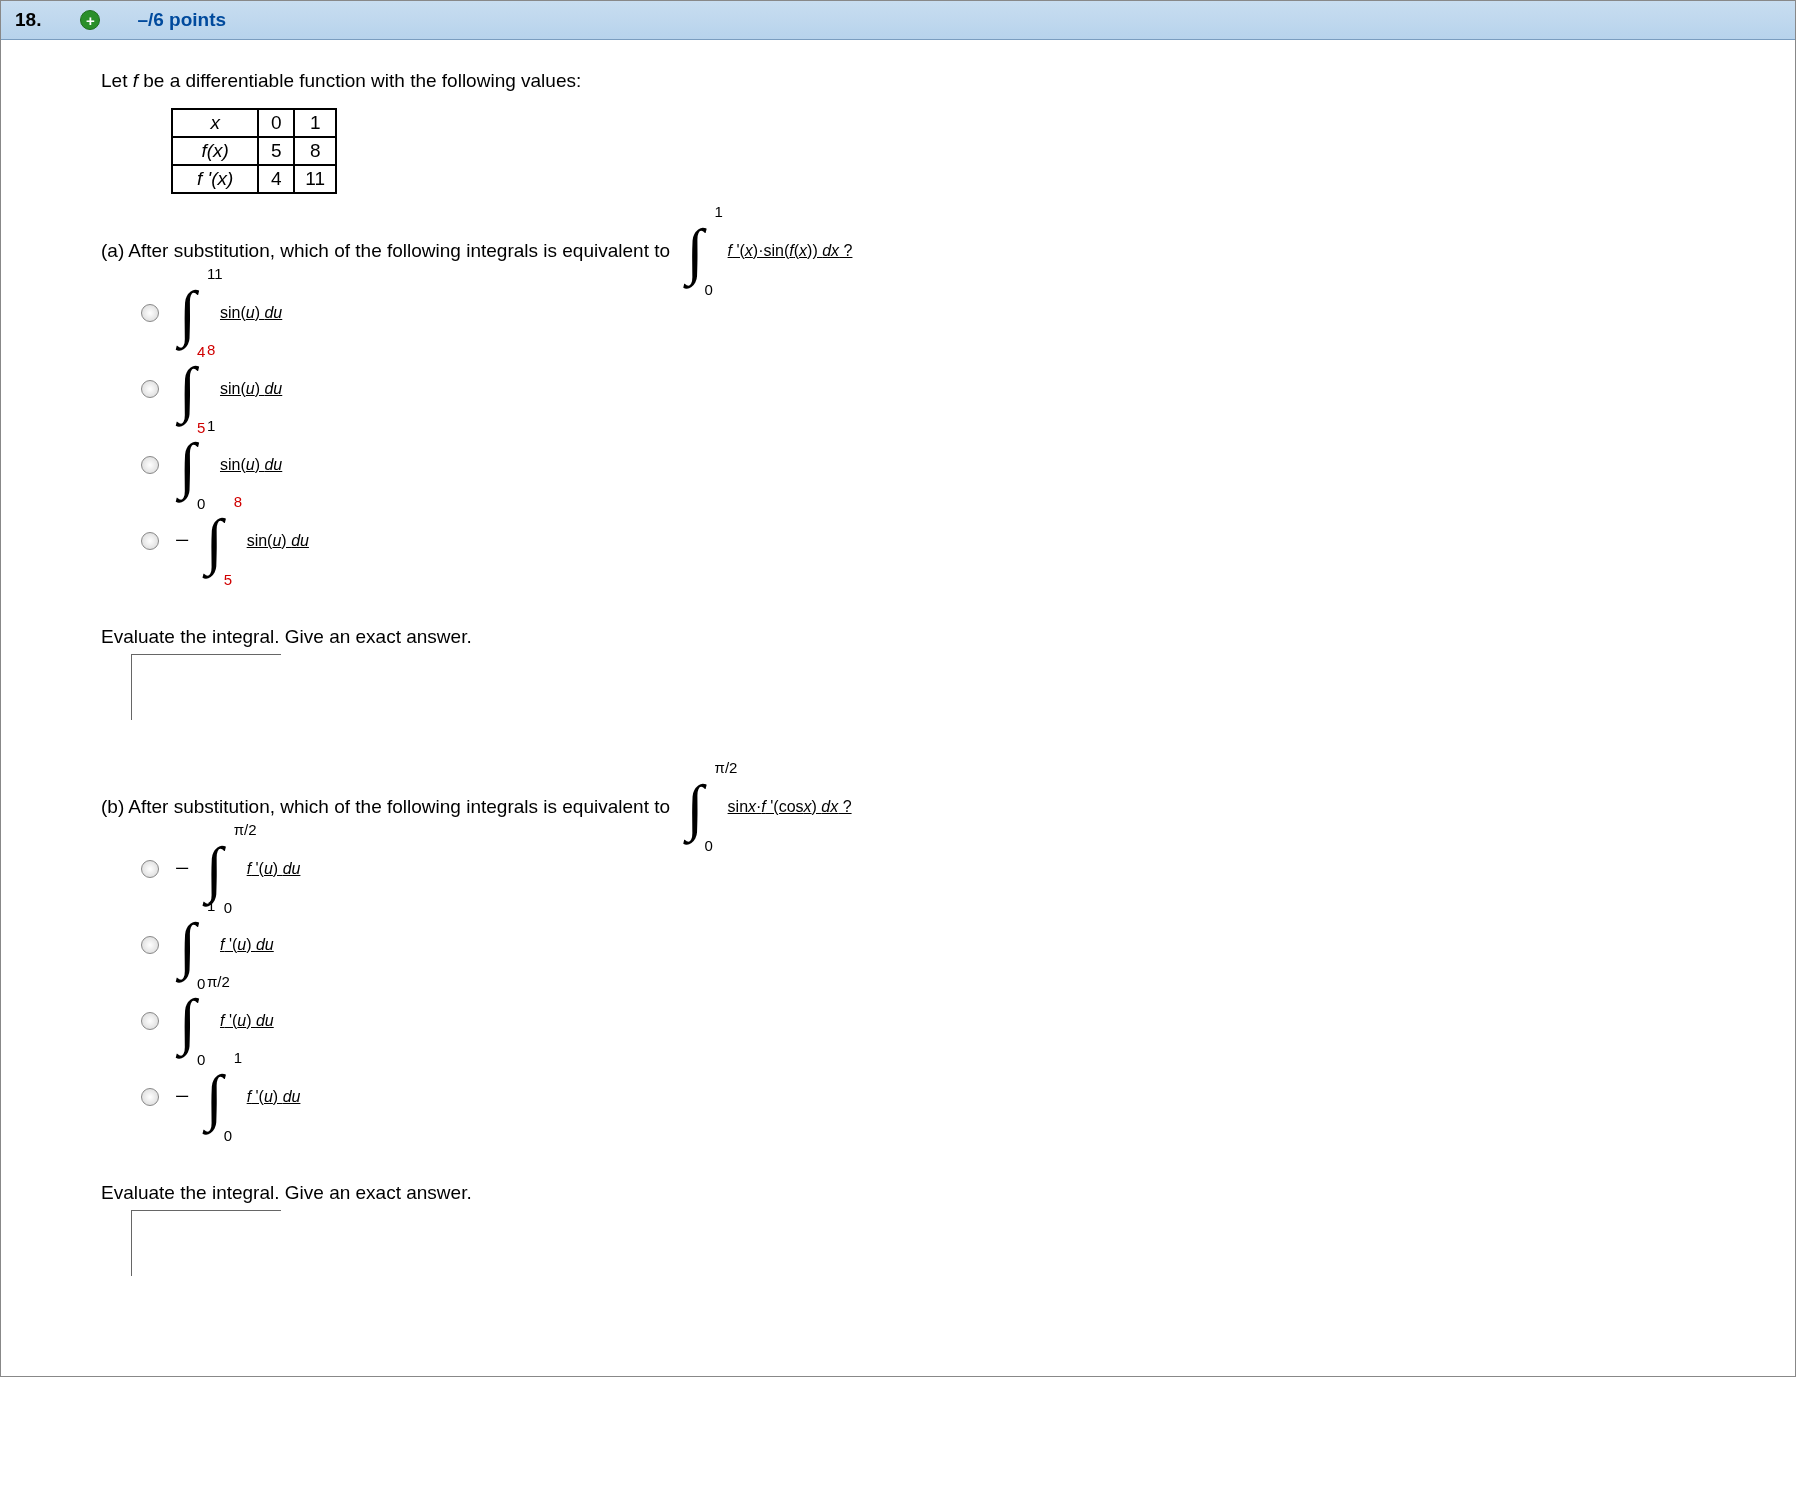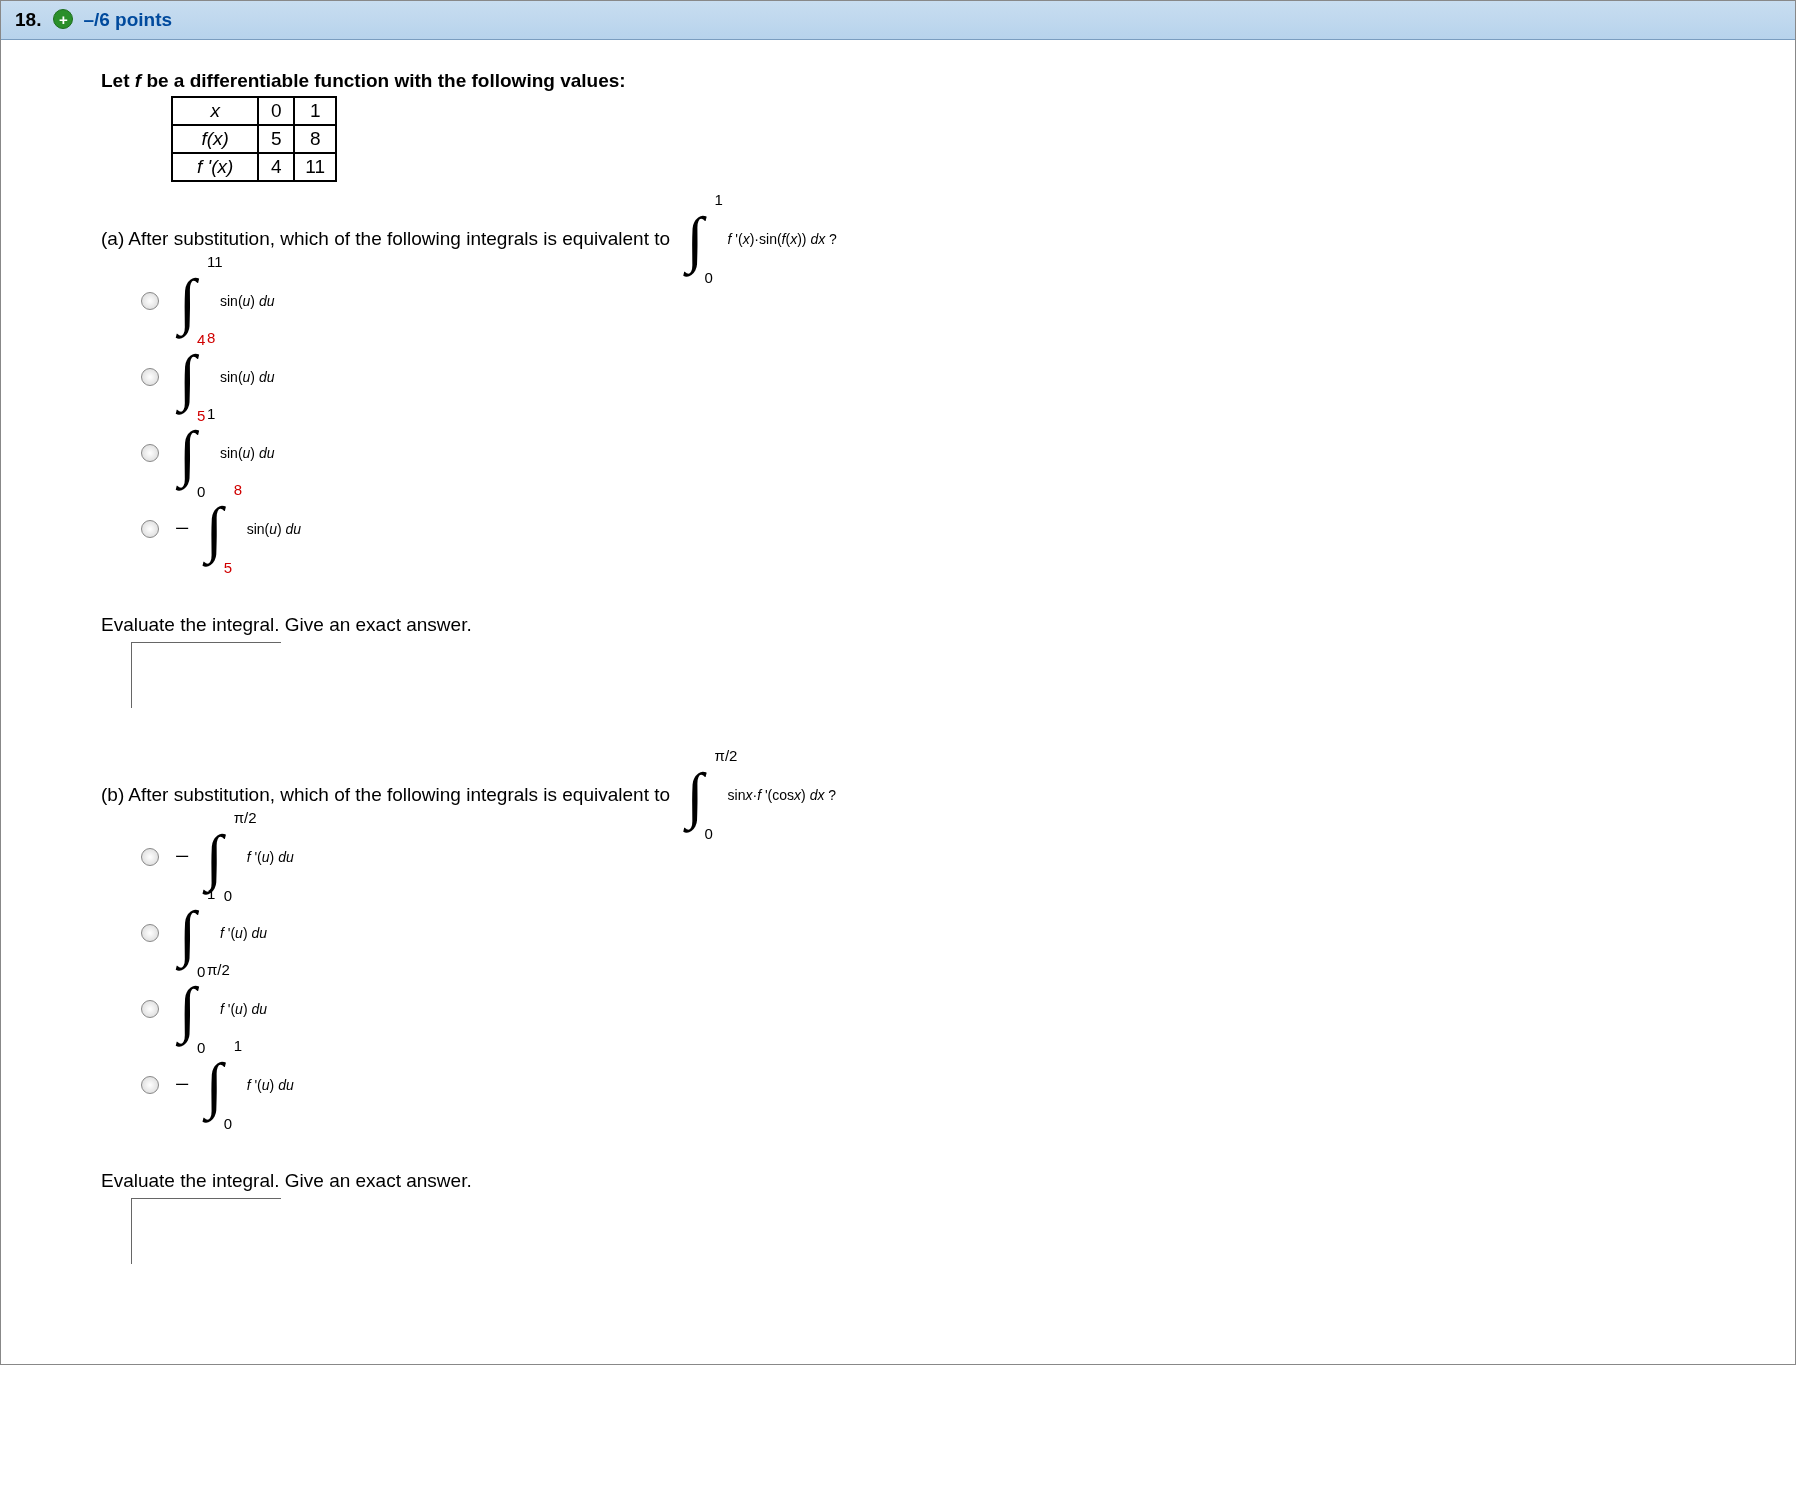--- a/index.html
+++ b/index.html
@@ -12,21 +12,22 @@
   }
   .wrapper {
     width: 1796px;
     border: 1px solid #888;
   }
   .header {
     background: linear-gradient(#c8ddf0, #b7d3ec);
     border-bottom: 1px solid #7a9dbf;
     padding: 8px 14px;
     display: flex;
-    align-items: flex-start;
+    align-items: center;
+    gap: 27px;
   }
   .qnum {
     font-weight: bold;
     color: #000;
     margin-right: 12px;
   }
   .expand-btn {
     width: 20px; height: 20px;
     border-radius: 50%;
     background: #2a8f2a;
@@ -44,22 +45,21 @@
     font-weight: bold;
   }
   .body {
     padding: 30px 0 40px 100px;
     display: flex;
   }
   .content {
     flex: 1;
   }
   .intro {
-    margin-bottom: 4px;
-    font-weight: bold;
+    margin-bottom: 16px;
   }
   table.values {
     border-collapse: collapse;
     margin-left: 70px;
     margin-bottom: 40px;
   }
   table.values td, table.values th {
     border: 2px solid #000;
     padding: 0 10px;
     text-align: center;
@@ -119,22 +119,23 @@
   .int-lo {
     position: absolute;
     left: 18px;
     bottom: -26px;
     font-size: 15px;
     font-family: Verdana, sans-serif;
   }
   .red { color: #d00000; }
   .integrand {
     margin-left: 24px;
-    font-size: 14px;
+    font-size: 16px;
     white-space: nowrap;
+    text-decoration: underline;
   }
   .it { font-style: italic; }
   .neg {
     font-size: 26px;
     margin-right: 10px;
     margin-left: 2px;
     font-family: "Times New Roman", serif;
   }
   .eval-prompt {
     margin-top: 20px;

